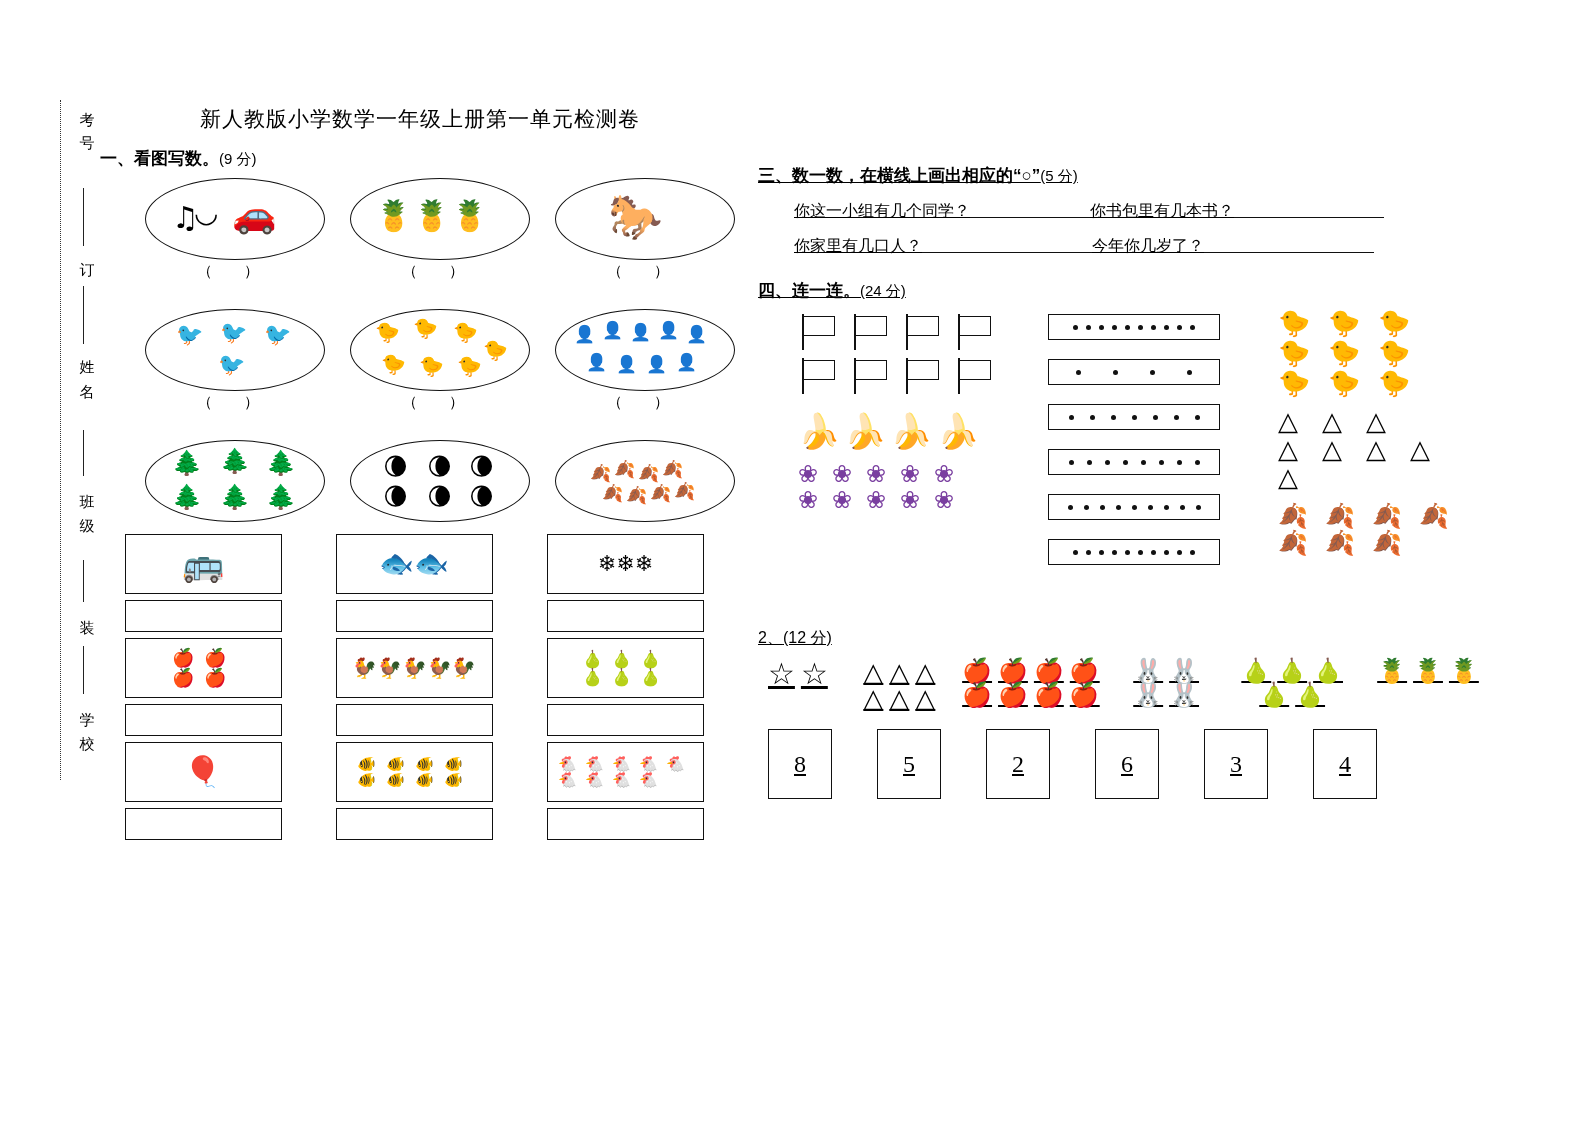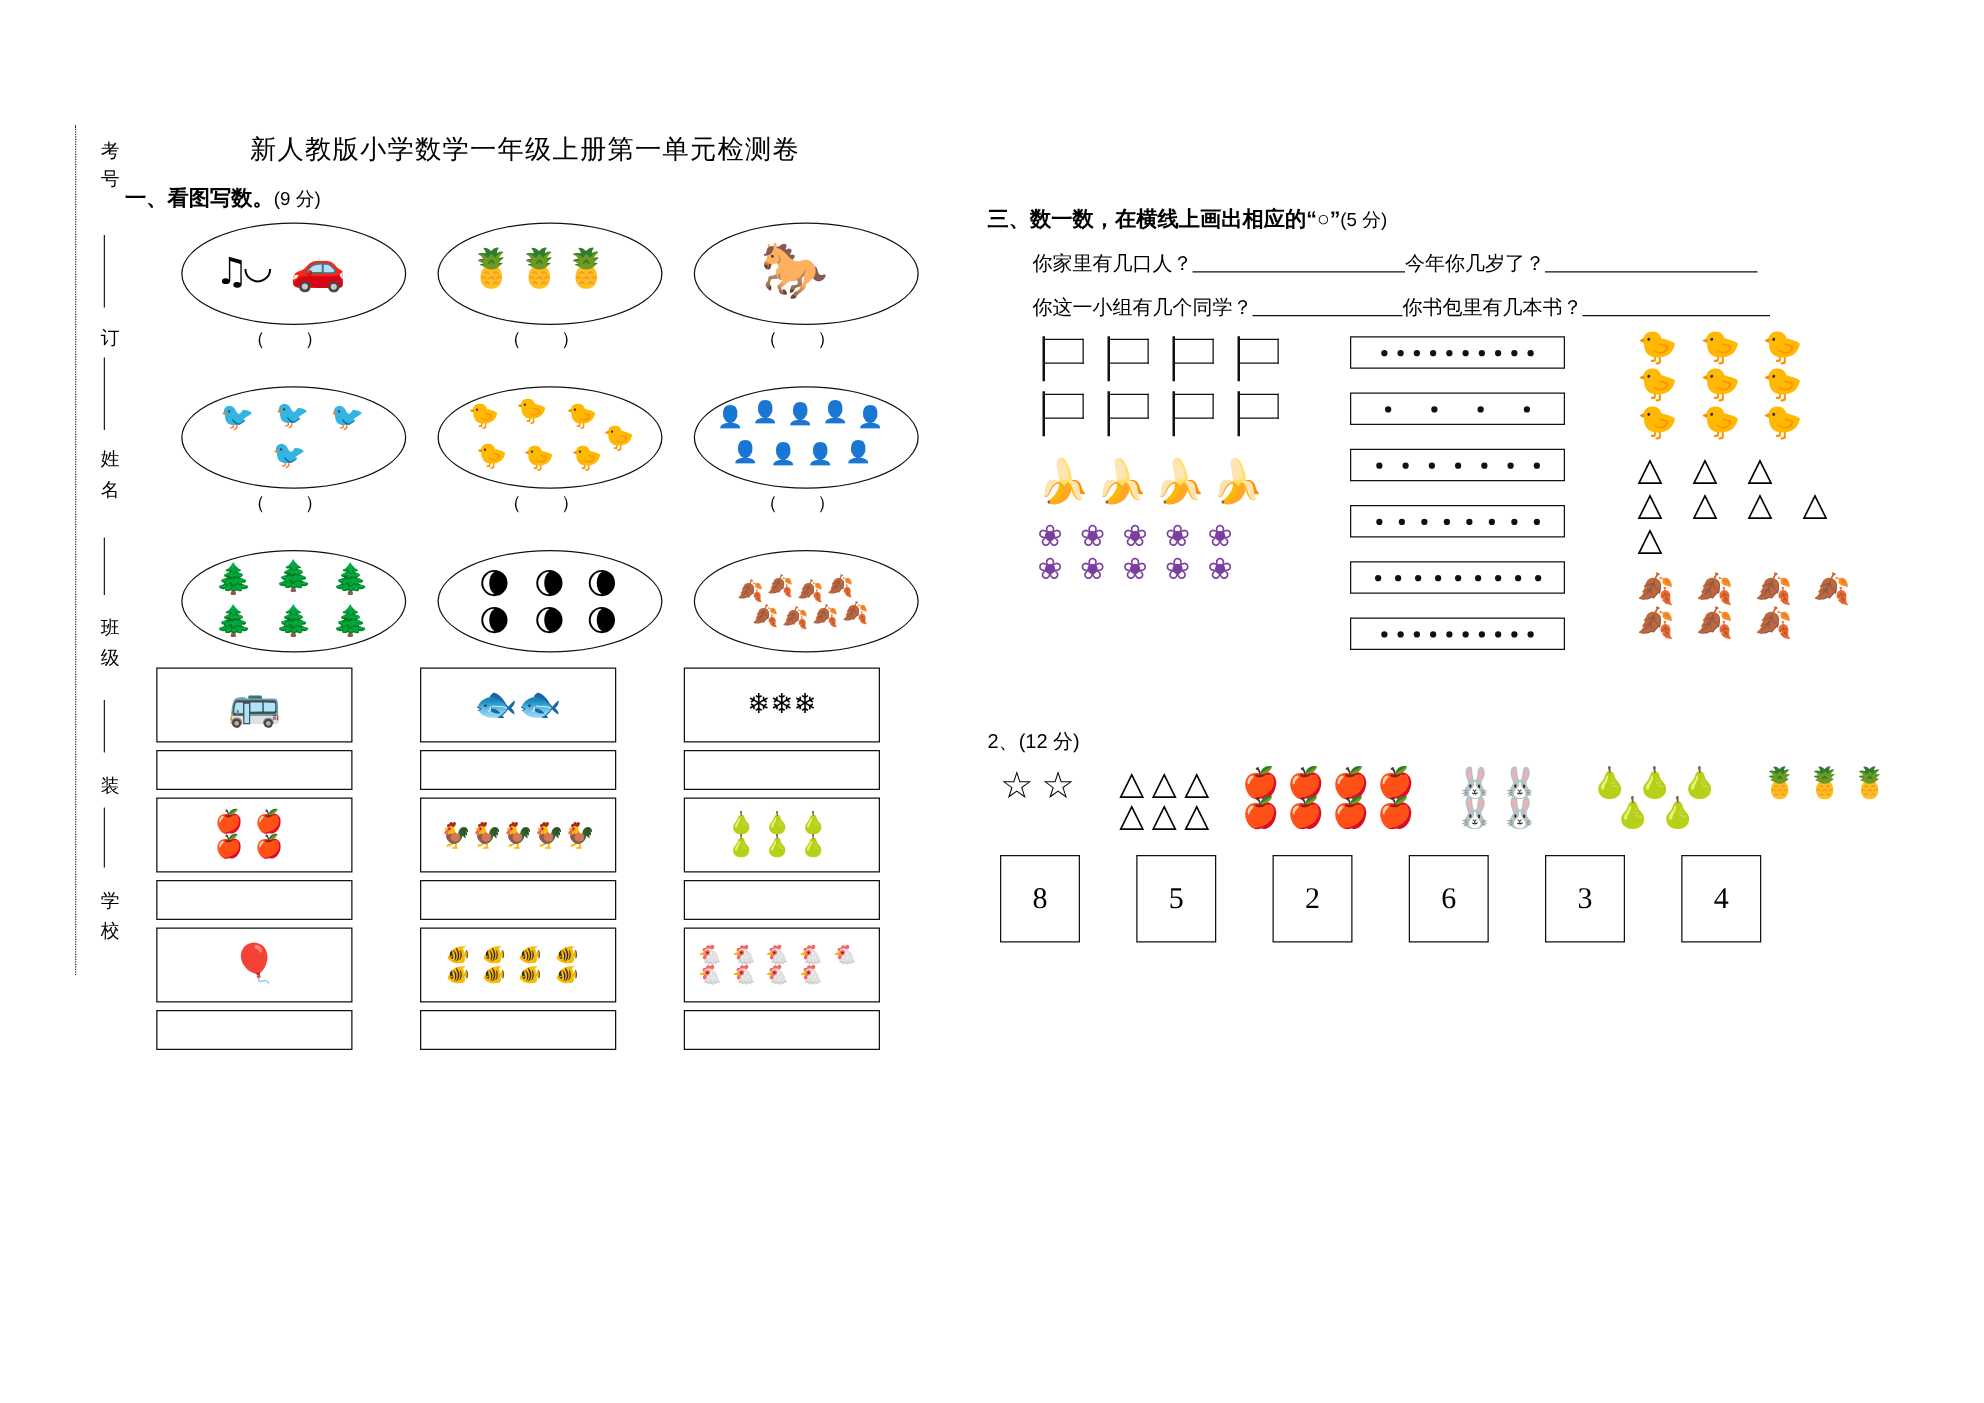--- a/index.html
+++ b/index.html
@@ -6,21 +6,21 @@
   body{width:1587px;height:1122px;font-family:"Liberation Serif",serif;color:#000;position:relative;overflow:hidden;}
   .page{position:absolute;left:0;top:0;width:1587px;height:1122px;}
 
   
   .binding{position:absolute;left:60px;top:100px;width:36px;height:680px;border-left:1px dotted #333;}
   .bind-label{position:absolute;left:16px;writing-mode:vertical-rl;text-orientation:upright;font-size:15px;letter-spacing:4px;white-space:nowrap;}
   .bind-line{position:absolute;left:22px;width:1px;background:#222;}
 
   
   .col-left{position:absolute;left:100px;top:105px;width:640px;}
-  .col-right{position:absolute;left:790px;top:150px;width:720px;}
+  .col-right{position:absolute;left:758px;top:150px;width:720px;text-decoration:underline;}
 
   .doc-title{text-align:center;font-weight:normal;font-size:21px;letter-spacing:1px;}
   .doc-subtitle{text-align:center;font-weight:bold;font-size:19px;margin-top:6px;}
 
   .sec-head{font-size:17px;font-weight:bold;margin-top:14px;font-family:"Liberation Sans",sans-serif;}
   .sec-head .pts{font-weight:normal;font-size:15px;}
 
   
   .ell-grid{margin-top:8px;}
   .ell-row{display:flex;justify-content:space-between;width:600px;margin-left:40px;}
@@ -300,26 +300,29 @@
     </div>
   </div>
 
   <div class="col-right">
 
     <div class="sec-head">
       <span>三、数一数，在横线上画出相应的“○”</span><span class="pts">(5 分)</span>
     </div>
 
     <div class="q-line">
+      <span>你这一小组有几个同学？</span><span class="fill-line" style="width:120px;"></span><span>你书包里有几本书？</span><span class="fill-line" style="width:150px;"></span>
+    </div>
+    <div class="q-line">
       <span>你家里有几口人？</span><span class="fill-line" style="width:170px;"></span><span>今年你几岁了？</span><span class="fill-line" style="width:170px;"></span>
     </div>
-    <div class="q-line">
-      <span>你这一小组有几个同学？</span><span class="fill-line" style="width:120px;"></span><span>你书包里有几本书？</span><span class="fill-line" style="width:150px;"></span>
-    </div>
-
+
+    <div class="sec-head" style="margin-top:22px;">
+      <span>四、连一连。</span><span class="pts">(24 分)</span>
+    </div>
 
 
     <div class="match1">
 
       <div class="mcol" style="left:40px;top:4px;">
         <div class="flagwrap">
           <div class="flag"></div>
           <div class="flag"></div>
           <div class="flag"></div>
           <div class="flag"></div>

